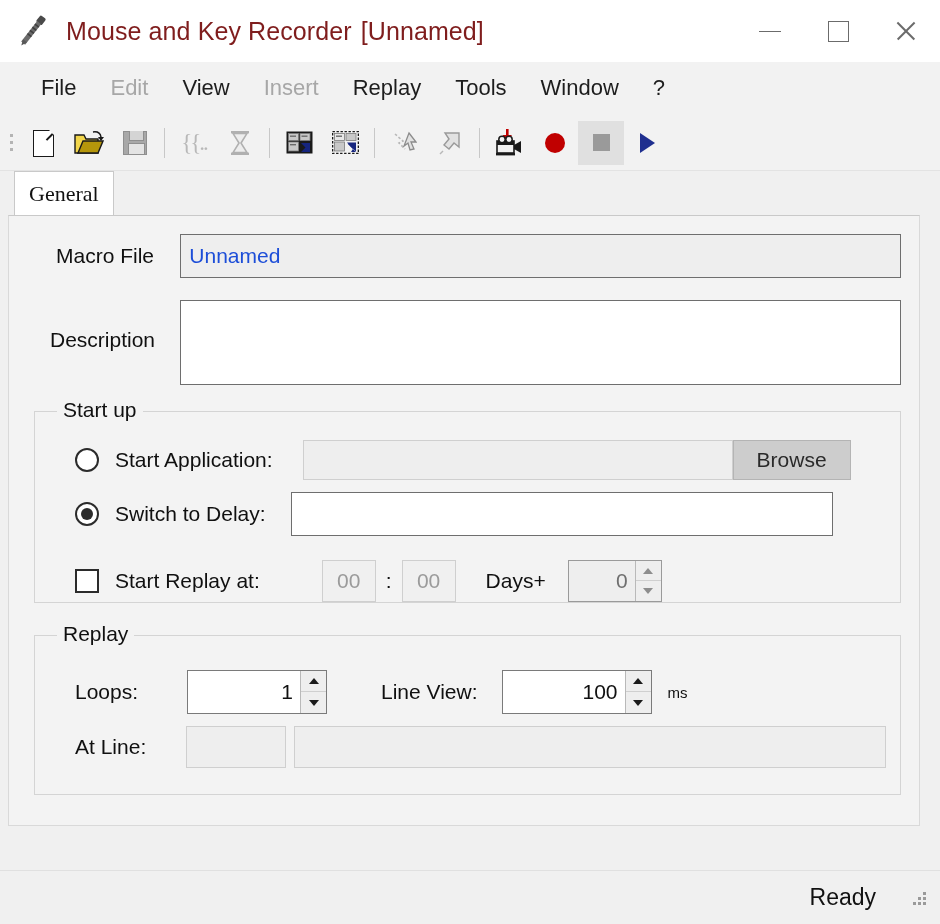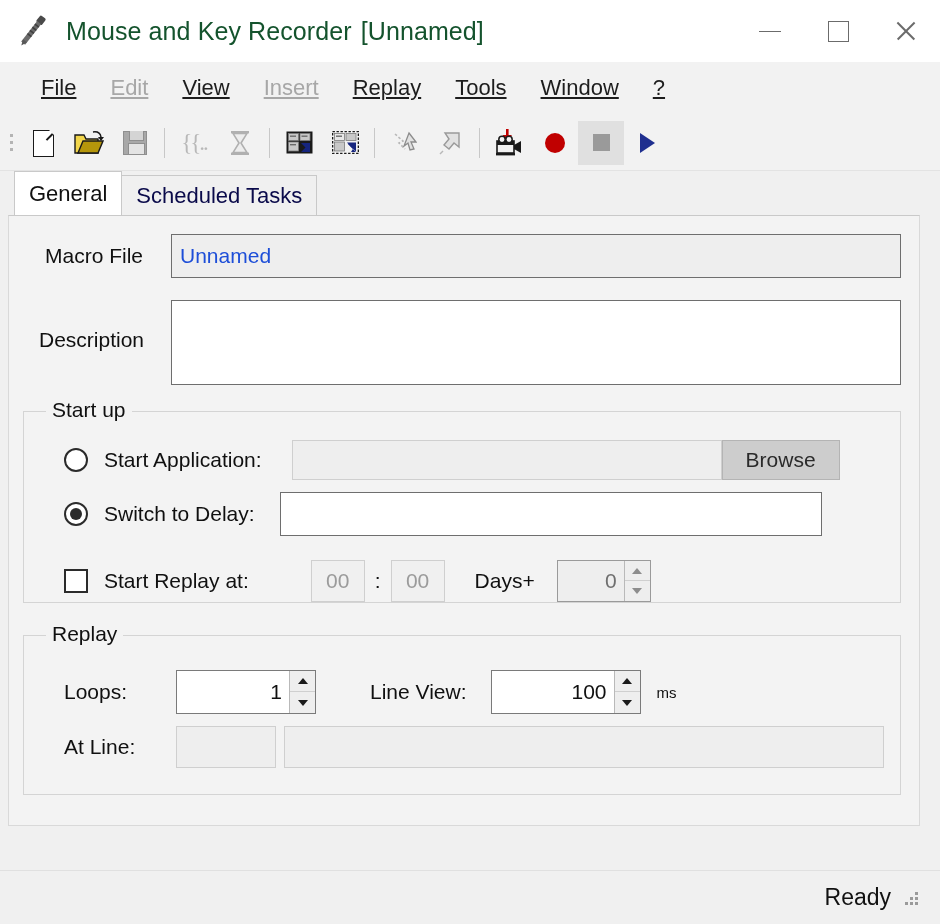--- a/index.html
+++ b/index.html
@@ -29,21 +29,21 @@
     position: relative;
   }
   .title-icon {
     width: 48px; height: 48px;
     margin-left: 8px;
     position: relative;
     flex: 0 0 auto;
   }
   .title-text {
     font-size: 25px;
-    color: #14532d;
+    color: #7f1d1d;
     margin-left: 10px;
     white-space: nowrap;
     letter-spacing: 0.1px;
   }
   .title-text .doc { margin-left: 9px; }
   .win-controls {
     position: absolute;
     right: 0; top: 0;
     height: 62px;
     display: flex;
@@ -87,21 +87,20 @@
     padding-left: 24px;
     flex: 0 0 auto;
     border-bottom: 1px solid #f2f2f2;
   }
   .menu-item {
     font-size: 22px;
     color: #1d1d1d;
     padding: 4px 17px;
     white-space: nowrap;
     cursor: default;
-    text-decoration: underline;
   }
   .menu-item.dim { color: #a7a7a7; }
 
   
   .toolbar {
     height: 56px;
     background: #f2f2f2;
     display: flex;
     align-items: center;
     flex: 0 0 auto;
@@ -248,31 +247,32 @@
     cursor: default;
     white-space: nowrap;
   }
   .tab.active {
     background: #ffffff;
     color: #111111;
     height: 44px;
     position: relative;
     z-index: 3;
     border-color: #c9c9c9;
+    font-family: Liberation Serif, serif;
   }
 
   
   .panel {
     flex: 1 1 auto;
     margin: 0 20px 0 8px;
     background: #f3f3f3;
     border: 1px solid #d9d9d9;
     border-top: 1px solid #c9c9c9;
     position: relative;
-    padding: 16px 18px 8px 14px;
+    padding: 16px 18px 8px 25px;
   }
 
   .row { display: flex; align-items: center; }
 
   .lbl {
     font-size: 21px;
     color: #101010;
     white-space: nowrap;
   }
 
@@ -445,23 +445,23 @@
   #atline-text { width: 600px; height: 42px; margin-left: 8px; }
 
   
   .statusbar {
     height: 54px;
     background: #f0f0f0;
     border-top: 1px solid #e0e0e0;
     display: flex;
     align-items: center;
     justify-content: flex-end;
-    padding-right: 20px;
+    padding-right: 12px;
     flex: 0 0 auto;
-    gap: 11px;
+    gap: 34px;
     margin-top: 44px;
   }
   #status-text { font-size: 23px; color: #111111; }
   .gripdots {
     width: 18px; height: 18px;
     position: relative;
   }
   .gripdots i {
     position: absolute;
     width: 3px; height: 3px;
@@ -636,21 +636,20 @@
       <span class="ic-stop"></span>
     </div>
 
     <div class="tb">
       <span class="ic-play"></span>
     </div>
   </div>
 
   <div class="tabstrip">
     <div class="tab active">General</div>
-    <div class="tab">Scheduled Tasks</div>
   </div>
 
   <div class="panel">
 
     <div class="row" id="macro-file-row">
       <div class="lbl" id="macro-file-label">Macro File</div>
       <input class="tinput readonly" id="macro-file-input" type="text" readonly="" value="Unnamed" style="">
     </div>
 
     <div class="row" id="description-row">

